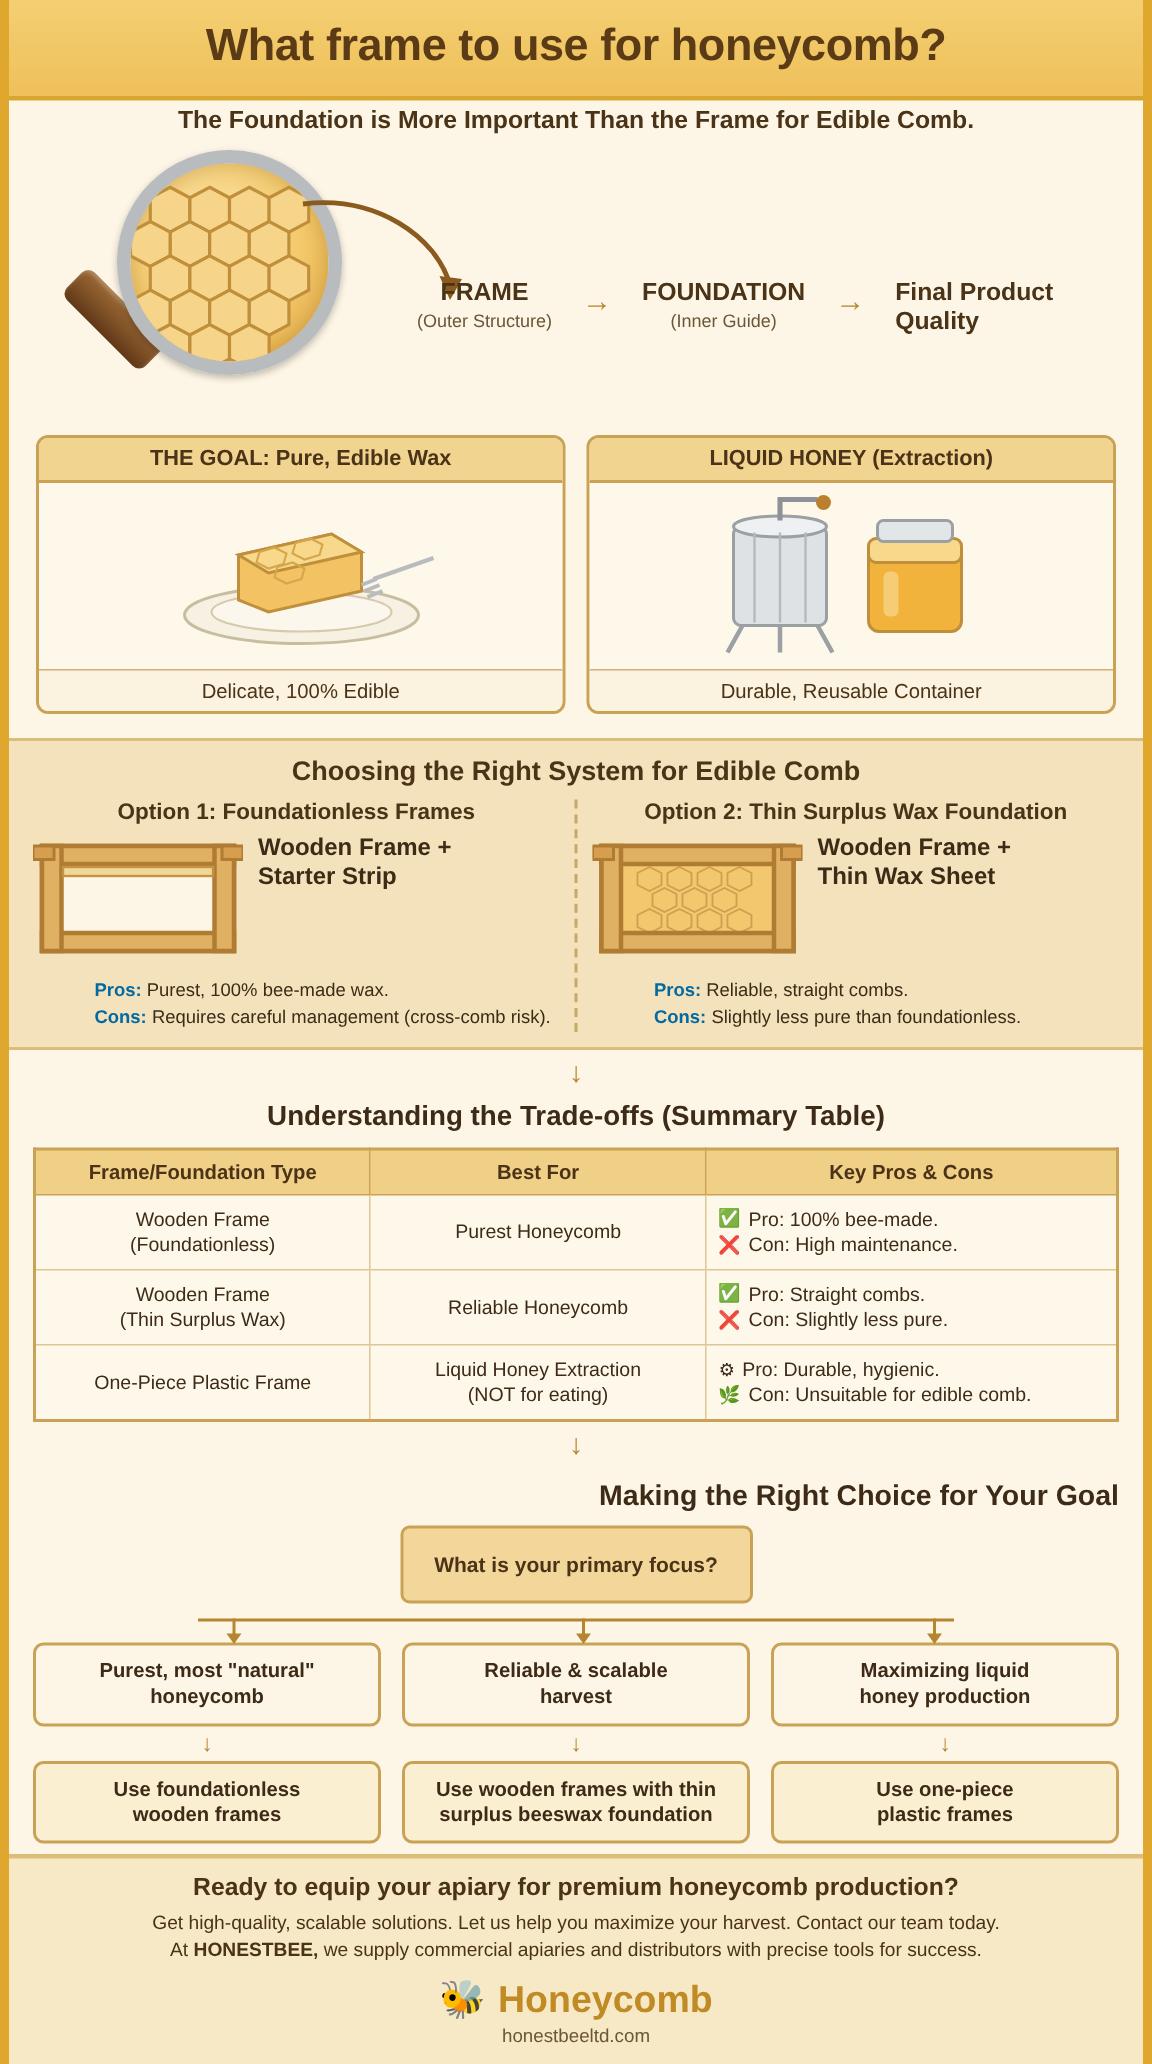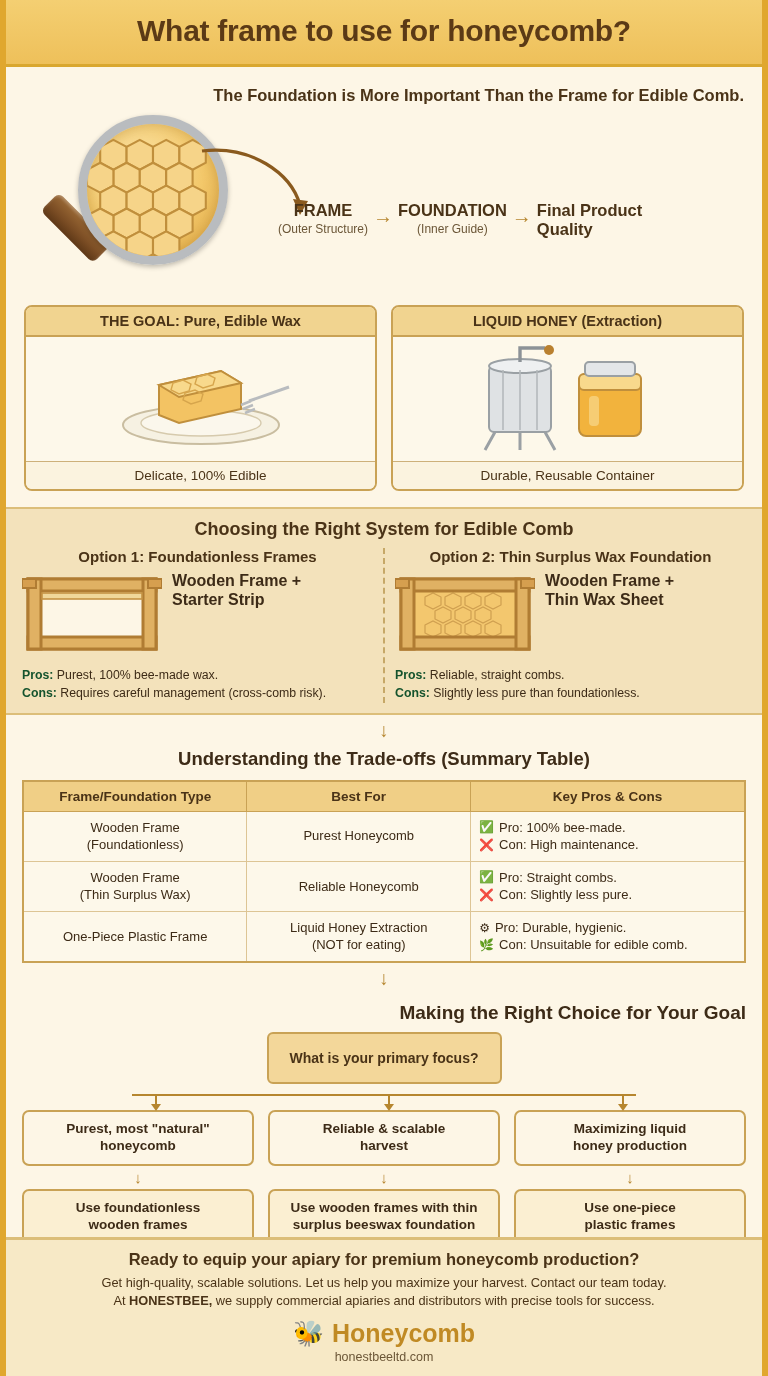--- a/index.html
+++ b/index.html
@@ -30,26 +30,25 @@
   }
   .header h1 {
     margin: 0;
     font-size: 30px;
     font-weight: bold;
     color: #5b3a16;
     letter-spacing: -0.3px;
   }
 
   .subtitle {
-    text-align: right;
+    text-align: center;
     font-size: 16.5px;
     font-weight: bold;
     color: #4a3317;
     padding: 4px 18px 8px;
-    margin-top: 15px;
   }
 
   
   .hero {
     position: relative;
     height: 192px;
   }
   .magnifier {
     position: absolute;
     left: 16px;
@@ -86,21 +85,21 @@
     box-shadow: inset 0 2px 3px rgba(255,255,255,.25);
   }
   .curve-arrow { position: absolute; left: 190px; top: 30px; }
 
   .flow {
     position: absolute;
     left: 272px;
     top: 88px;
     display: flex;
     align-items: flex-start;
-    gap: 5px;
+    gap: 20px;
   }
   .flow-node { text-align: center; }
   .flow-node .fn-title {
     font-size: 16.5px;
     font-weight: bold;
     color: #4a3317;
     line-height: 1.15;
   }
   .flow-node .fn-sub {
     font-size: 12px;
@@ -187,21 +186,21 @@
     font-weight: bold;
     color: #3d2b17;
     line-height: 1.2;
   }
   .opt-proscons {
     font-size: 12.3px;
     color: #3d2b17;
     line-height: 1.45;
     margin-top: 4px;
   }
-  .opt-proscons b { color: #14532d; }
+  .opt-proscons b { color: #0369a1; margin-left: 41px; }
 
   .down-arrow {
     text-align: center;
     color: #b6862f;
     font-size: 19px;
     line-height: 1;
     padding: 6px 0 2px;
   }
 
   

